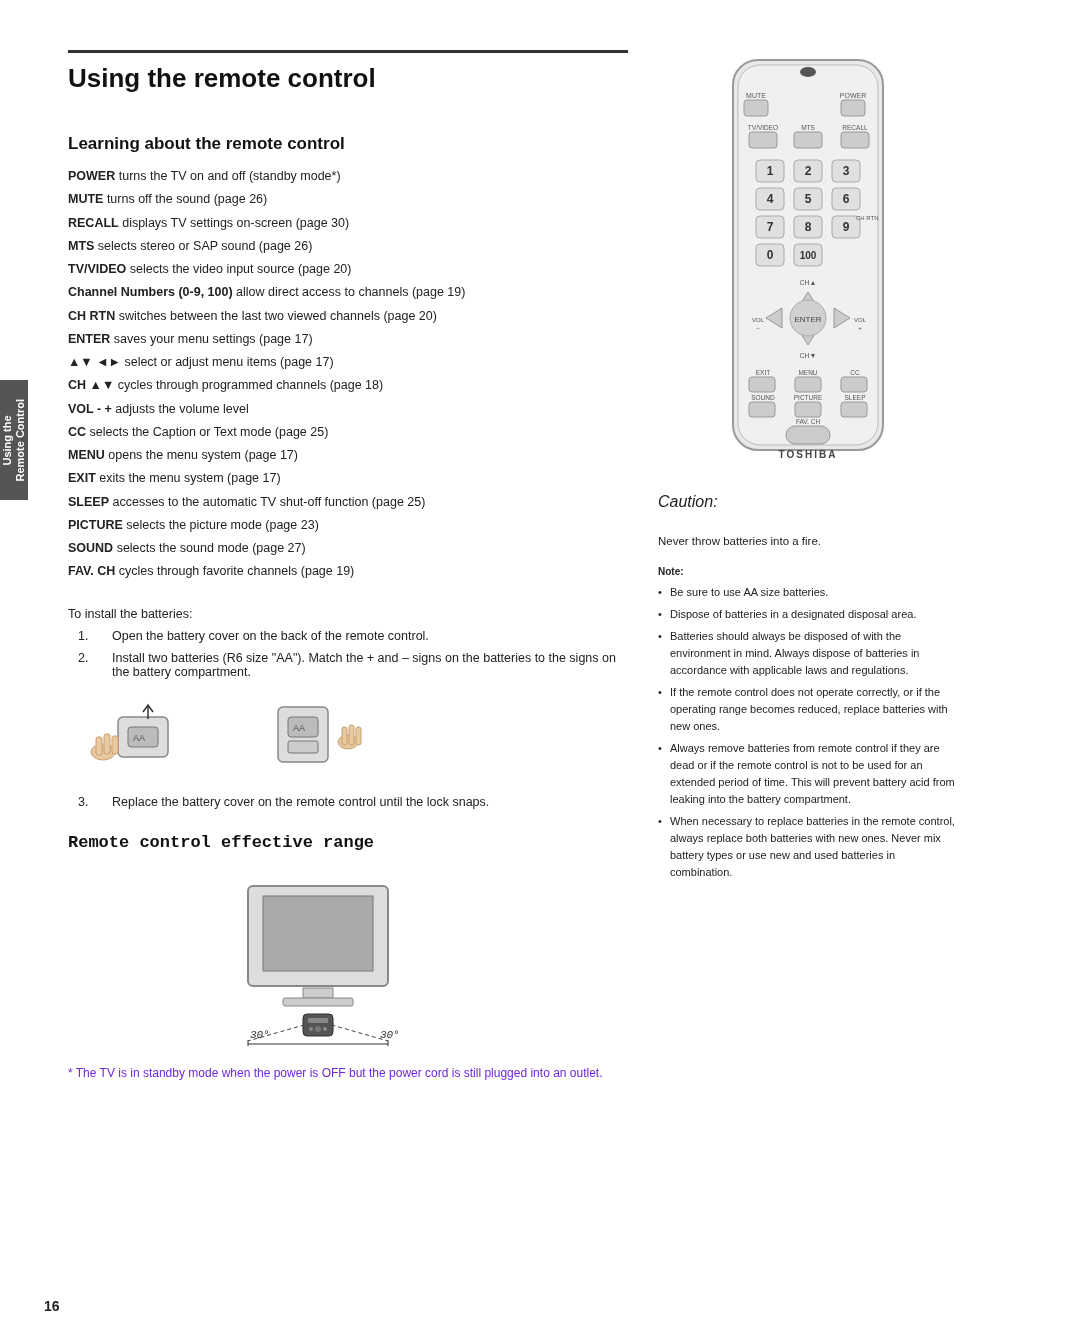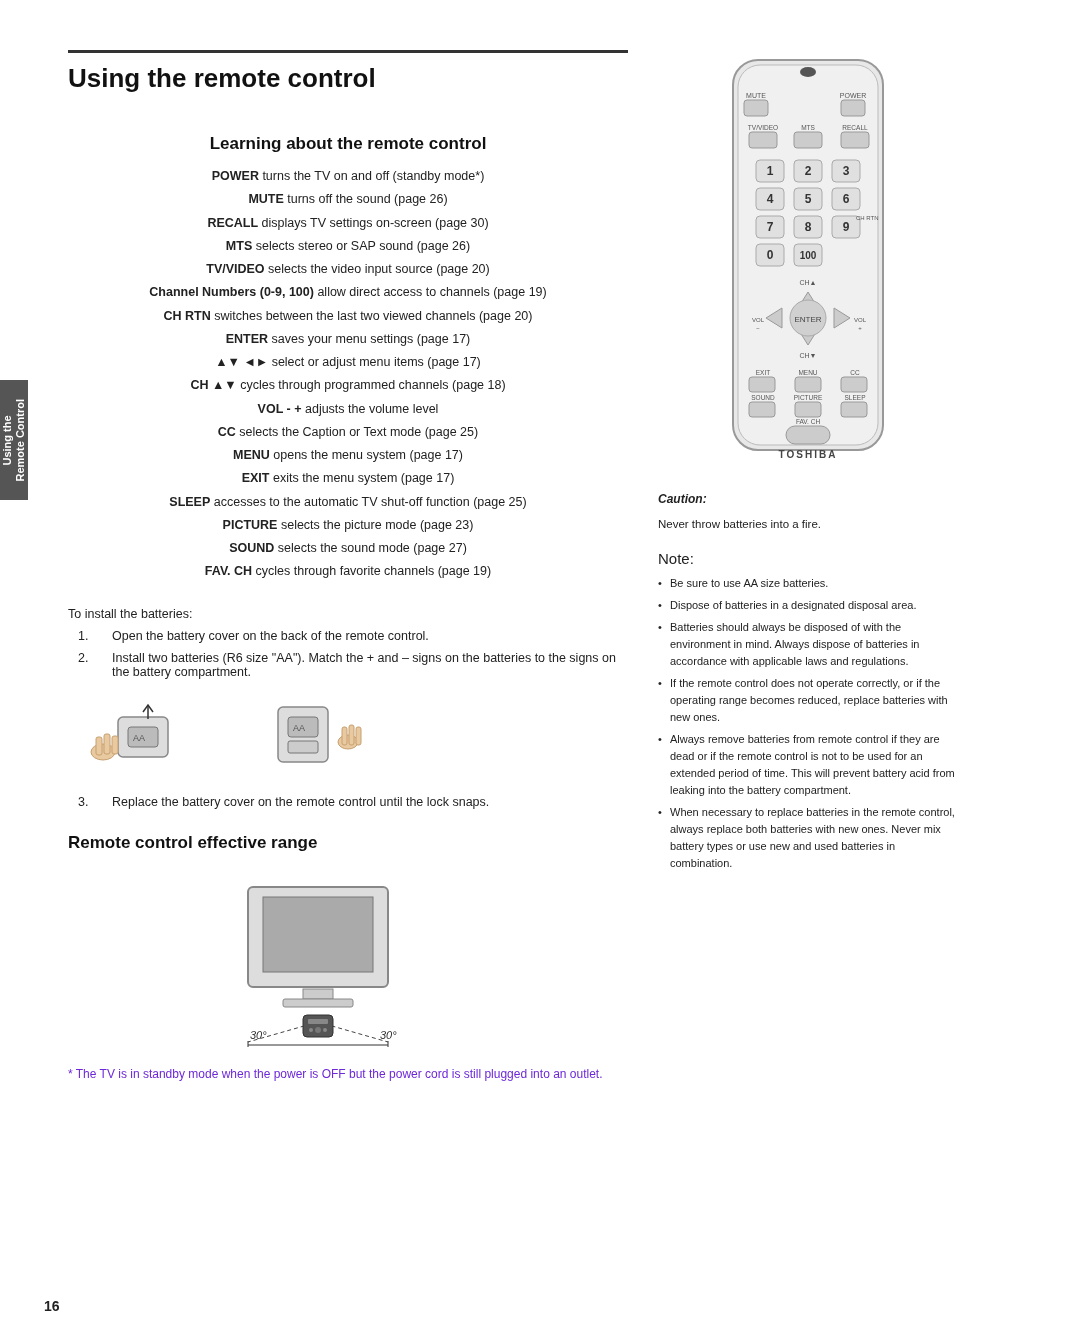--- a/index.html
+++ b/index.html
@@ -78,21 +78,20 @@
     .section-heading {
       font-size: 17px;
       font-weight: bold;
       margin-bottom: 12px;
       color: #111;
     }
 
     
     .learning-section {
       margin-bottom: 24px;
-      text-align: center;
     }
     .learning-list {
       list-style: none;
       line-height: 1.7;
       font-size: 12.5px;
     }
     .learning-list li {
       margin-bottom: 2px;
     }
     .bold-key {
@@ -130,20 +129,21 @@
     }
 
     
     .battery-img {
       width: 120px;
       height: 80px;
     }
 
     
     .range-section {
+      font-family: Liberation Mono, monospace;
     }
     .range-image {
       margin: 14px 0;
       display: flex;
       justify-content: center;
       text-align: center;
     }
 
     
     .footnote {
@@ -174,32 +174,32 @@
       width: 200px;
     }
 
     
     .caution-box {
       margin-bottom: 14px;
       font-size: 11.5px;
       line-height: 1.5;
     }
     .caution-title {
-      font-weight: bold;
+      font-weight: normal;
       font-style: italic;
-      margin-bottom: 8px;
-      font-size: 12px;
+      margin-bottom: 19px;
+      font-size: 16px;
     }
     .note-box {
       font-size: 11px;
       line-height: 1.55;
     }
     .note-title {
-      font-weight: normal;
-      font-size: 15px;
+      font-weight: bold;
+      font-size: 10px;
       margin-bottom: 4px;
     }
     .note-list {
       list-style: none;
       padding: 0;
     }
     .note-list li {
       padding-left: 12px;
       position: relative;
       margin-bottom: 5px;

